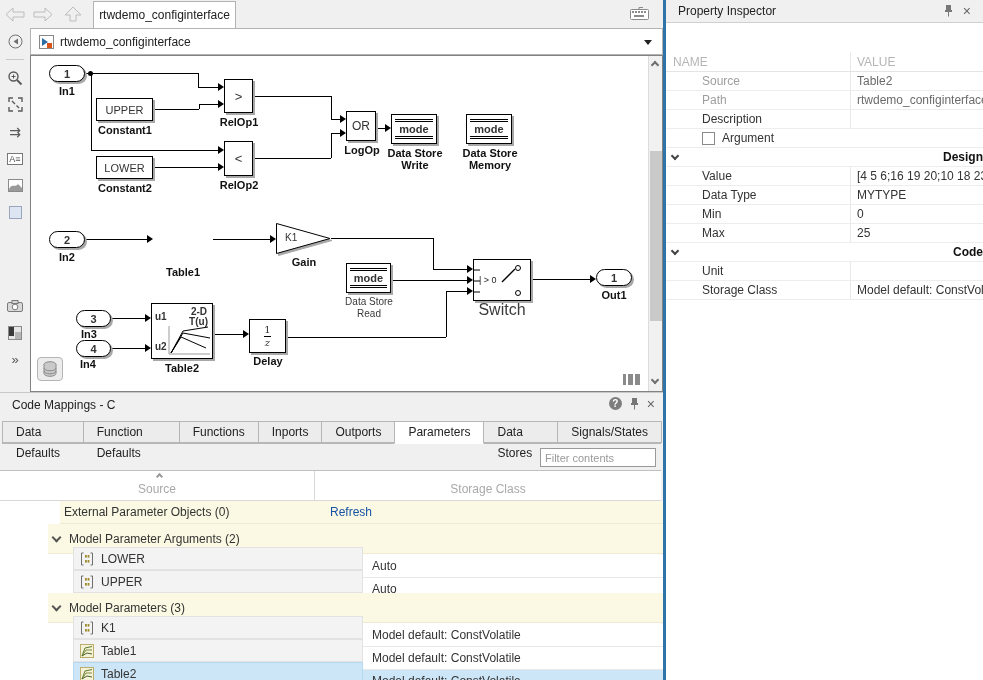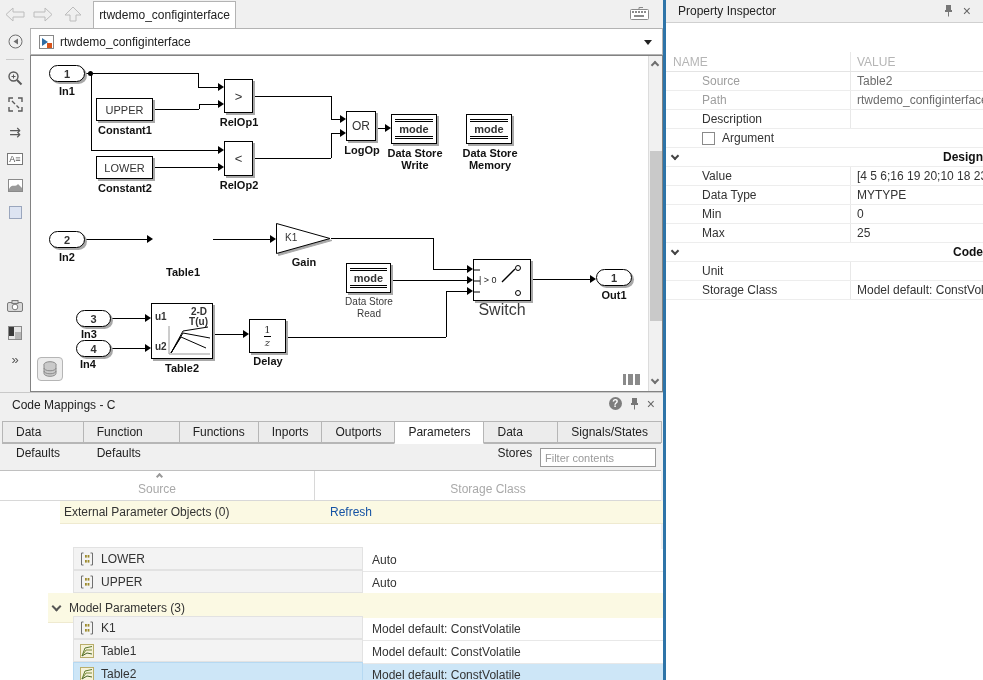--- a/index.html
+++ b/index.html
@@ -78,21 +78,21 @@
 
   #cm-table { position:absolute; left:0; top:77px; width:661px; bottom:0; background:#fff; border-top:1px solid #c0c0c0; }
   #cm-head { position:absolute; left:0; top:0; width:100%; height:30px; border-bottom:1px solid #d8d8d8; }
   .cm-hcell { position:absolute; top:0; height:30px; color:#a9a9a9; font-size:12px; display:flex; align-items:flex-end; justify-content:center; padding-bottom:5px; }
   .sort-chev { position:absolute; left:157px; top:3px; width:5px; height:5px; border-right:2px solid #9a9a9a; border-bottom:2px solid #9a9a9a; transform:rotate(-135deg); }
   .cm-row { position:absolute; left:0; width:661px; height:30px;margin-left:48px; }
   .row-yellow { background:#fbf9e3; border-bottom:1px solid #efead0; display:flex; align-items:center; }
   .grp-chev { width:7px; height:7px; border-right:2px solid #555; border-bottom:2px solid #555; transform:rotate(45deg); margin:0 9px 2px 5px; }
   .name-cell { position:absolute; left:25px; top:0; width:290px; height:23px; background:#f3f3f3;
     border:1px solid #e2e2e2; display:flex; align-items:center; padding-left:6px; }
-  .val-cell { position:absolute; left:315px; top:2px; width:346px; height:23px; background:#fff;
+  .val-cell { position:absolute; left:315px; top:8px; width:346px; height:23px; background:#fff;
     border-bottom:1px solid #e8e8e8; display:flex; align-items:center; padding-left:9px; font-size:12px; color:#333; }
   .cm-row.selected .name-cell, .cm-row.selected .val-cell { background:#cde6f7; border-color:#b6d9f2; }
   .p-icon { margin-right:7px; flex:0 0 auto; }
   .refresh-link { position:absolute; left:270px; color:#1553a4; font-size:12px; }
   .ext-yellow { position:absolute; left:12px; top:0; width:649px; height:23px; background:#fbf9e3;
     border-bottom:1px solid #efead0; display:flex; align-items:center; padding-left:4px; }
 
   
   #pi { position:absolute; left:663px; top:0; width:320px; height:680px; background:#fff; }
   #pi-divider { position:absolute; left:0; top:0; width:3px; height:680px; background:#2e74a8; }
@@ -435,20 +435,24 @@
       <span class="cm-hcell" style="left:315px;width:346px">Storage Class</span>
     </div>
 
     <div class="cm-row" style="top:30px">
       <div class="ext-yellow">
         <span>External Parameter Objects (0)</span>
         <a class="refresh-link">Refresh</a>
       </div>
     </div>
 
+    <div class="cm-row row-yellow" style="top:53px">
+      <span class="grp-chev"></span>
+      <span>Model Parameter Arguments (2)</span>
+    </div>
 
     <div class="cm-row" style="top:76px">
       <div class="name-cell">
         <svg class="p-icon" width="14" height="14">
             <path d="M3.5 1 H1.5 V13 H3.5 M10.5 1 H12.5 V13 H10.5" fill="none" stroke="#6f6f6f"></path>
             <g fill="#9d8b2d">
               <rect x="5" y="3" width="1.8" height="2.6"></rect>
               <rect x="7.6" y="3" width="1.8" height="2.6"></rect>
               <rect x="5" y="8" width="1.8" height="2.6"></rect>
               <rect x="7.6" y="8" width="1.8" height="2.6"></rect>

